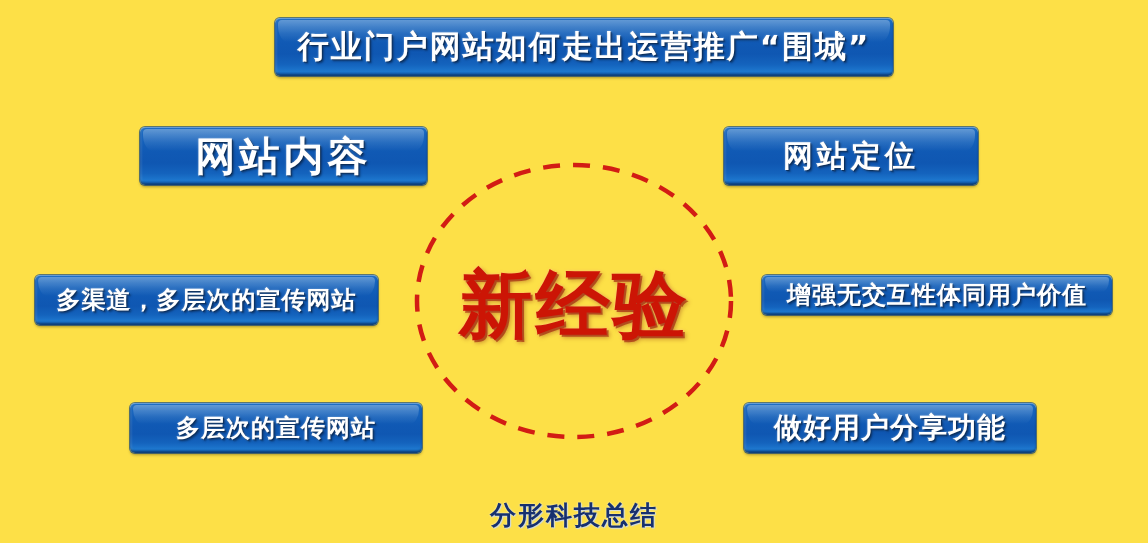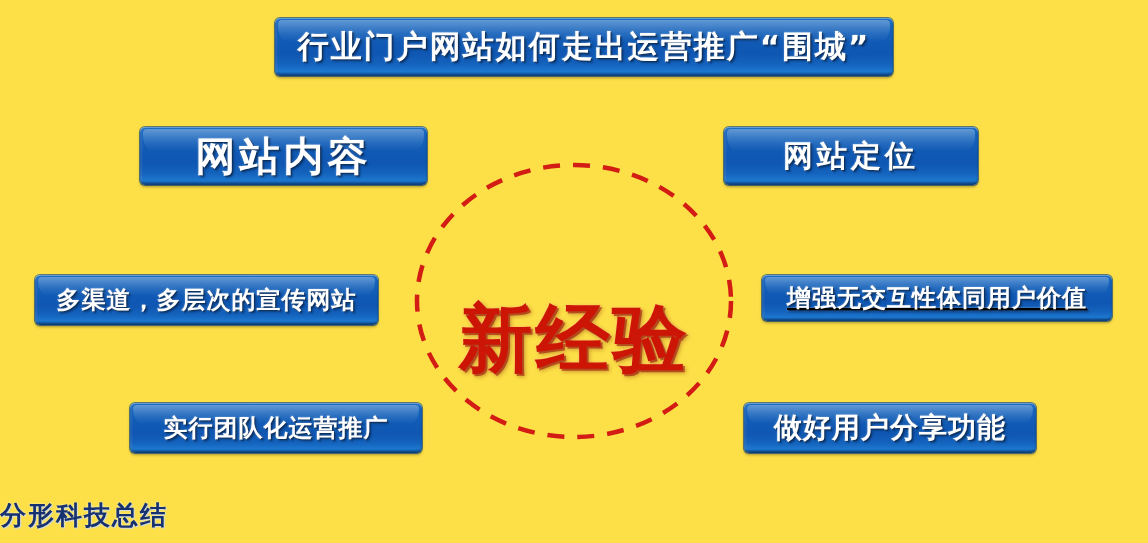--- a/index.html
+++ b/index.html
@@ -87,21 +87,21 @@
 
   #box-content   { left: 140px; top: 127px; width: 287px; height: 58px; }
   #box-content .label { font-size: 40px; letter-spacing: 4px; }
 
   #box-position  { left: 724px; top: 127px; width: 254px; height: 58px; }
   #box-position .label { font-size: 30px; letter-spacing: 4px; }
 
   #box-channels  { left: 35px;  top: 275px; width: 343px; height: 50px; font-family: Liberation Serif, serif; }
   #box-channels .label { font-size: 24px; letter-spacing: 1px; }
 
-  #box-value     { left: 762px; top: 275px; width: 350px; height: 46px; text-decoration: underline; }
+  #box-value     { left: 762px; top: 275px; width: 350px; height: 40px; }
   #box-value .label { font-size: 24px; letter-spacing: 1px; }
 
   #box-team      { left: 130px; top: 403px; width: 292px; height: 50px; }
   #box-team .label { font-size: 24px; letter-spacing: 1px; }
 
   #box-share     { left: 744px; top: 403px; width: 292px; height: 50px; }
   #box-share .label { font-size: 28px; letter-spacing: 1px; }
 
   
   #dashed-circle {
@@ -131,29 +131,29 @@
     justify-content: center;
     font-size: 74px;
     font-weight: bold;
     color: #cc1505;
     letter-spacing: 3px;
     white-space: nowrap;
     text-shadow:
        2px 2px 0 rgba(150,10,5,0.55),
        3px 3px 4px rgba(120,15,10,0.35),
        0 0 3px rgba(255,170,160,0.55);
-    margin-top: 34px;
   }
 
   
   #footer-caption {
     position: absolute;
     left: 0;
     top: 498px;
     width: 1148px;
+    text-align: center;
     font-size: 26px;
     font-weight: bold;
     color: #17306e;
     letter-spacing: 2px;
     text-shadow:
        1px 1px 1px rgba(200,215,235,0.9),
        0 0 2px rgba(255,255,255,0.8);
   }
 </style>
 </head>
@@ -179,21 +179,21 @@
 
   <div class="blue-box" id="box-channels">
     <span class="label">多渠道，多层次的宣传网站</span>
   </div>
 
   <div class="blue-box" id="box-value">
     <span class="label">增强无交互性体同用户价值</span>
   </div>
 
   <div class="blue-box" id="box-team">
-    <span class="label">实行团队化运营推广</span>
+    <span class="label">多层次的宣传网站</span>
   </div>
 
   <div class="blue-box" id="box-share">
     <span class="label">做好用户分享功能</span>
   </div>
 
   <div id="center-text">新经验</div>
 
   <div id="footer-caption">分形科技总结</div>
 

